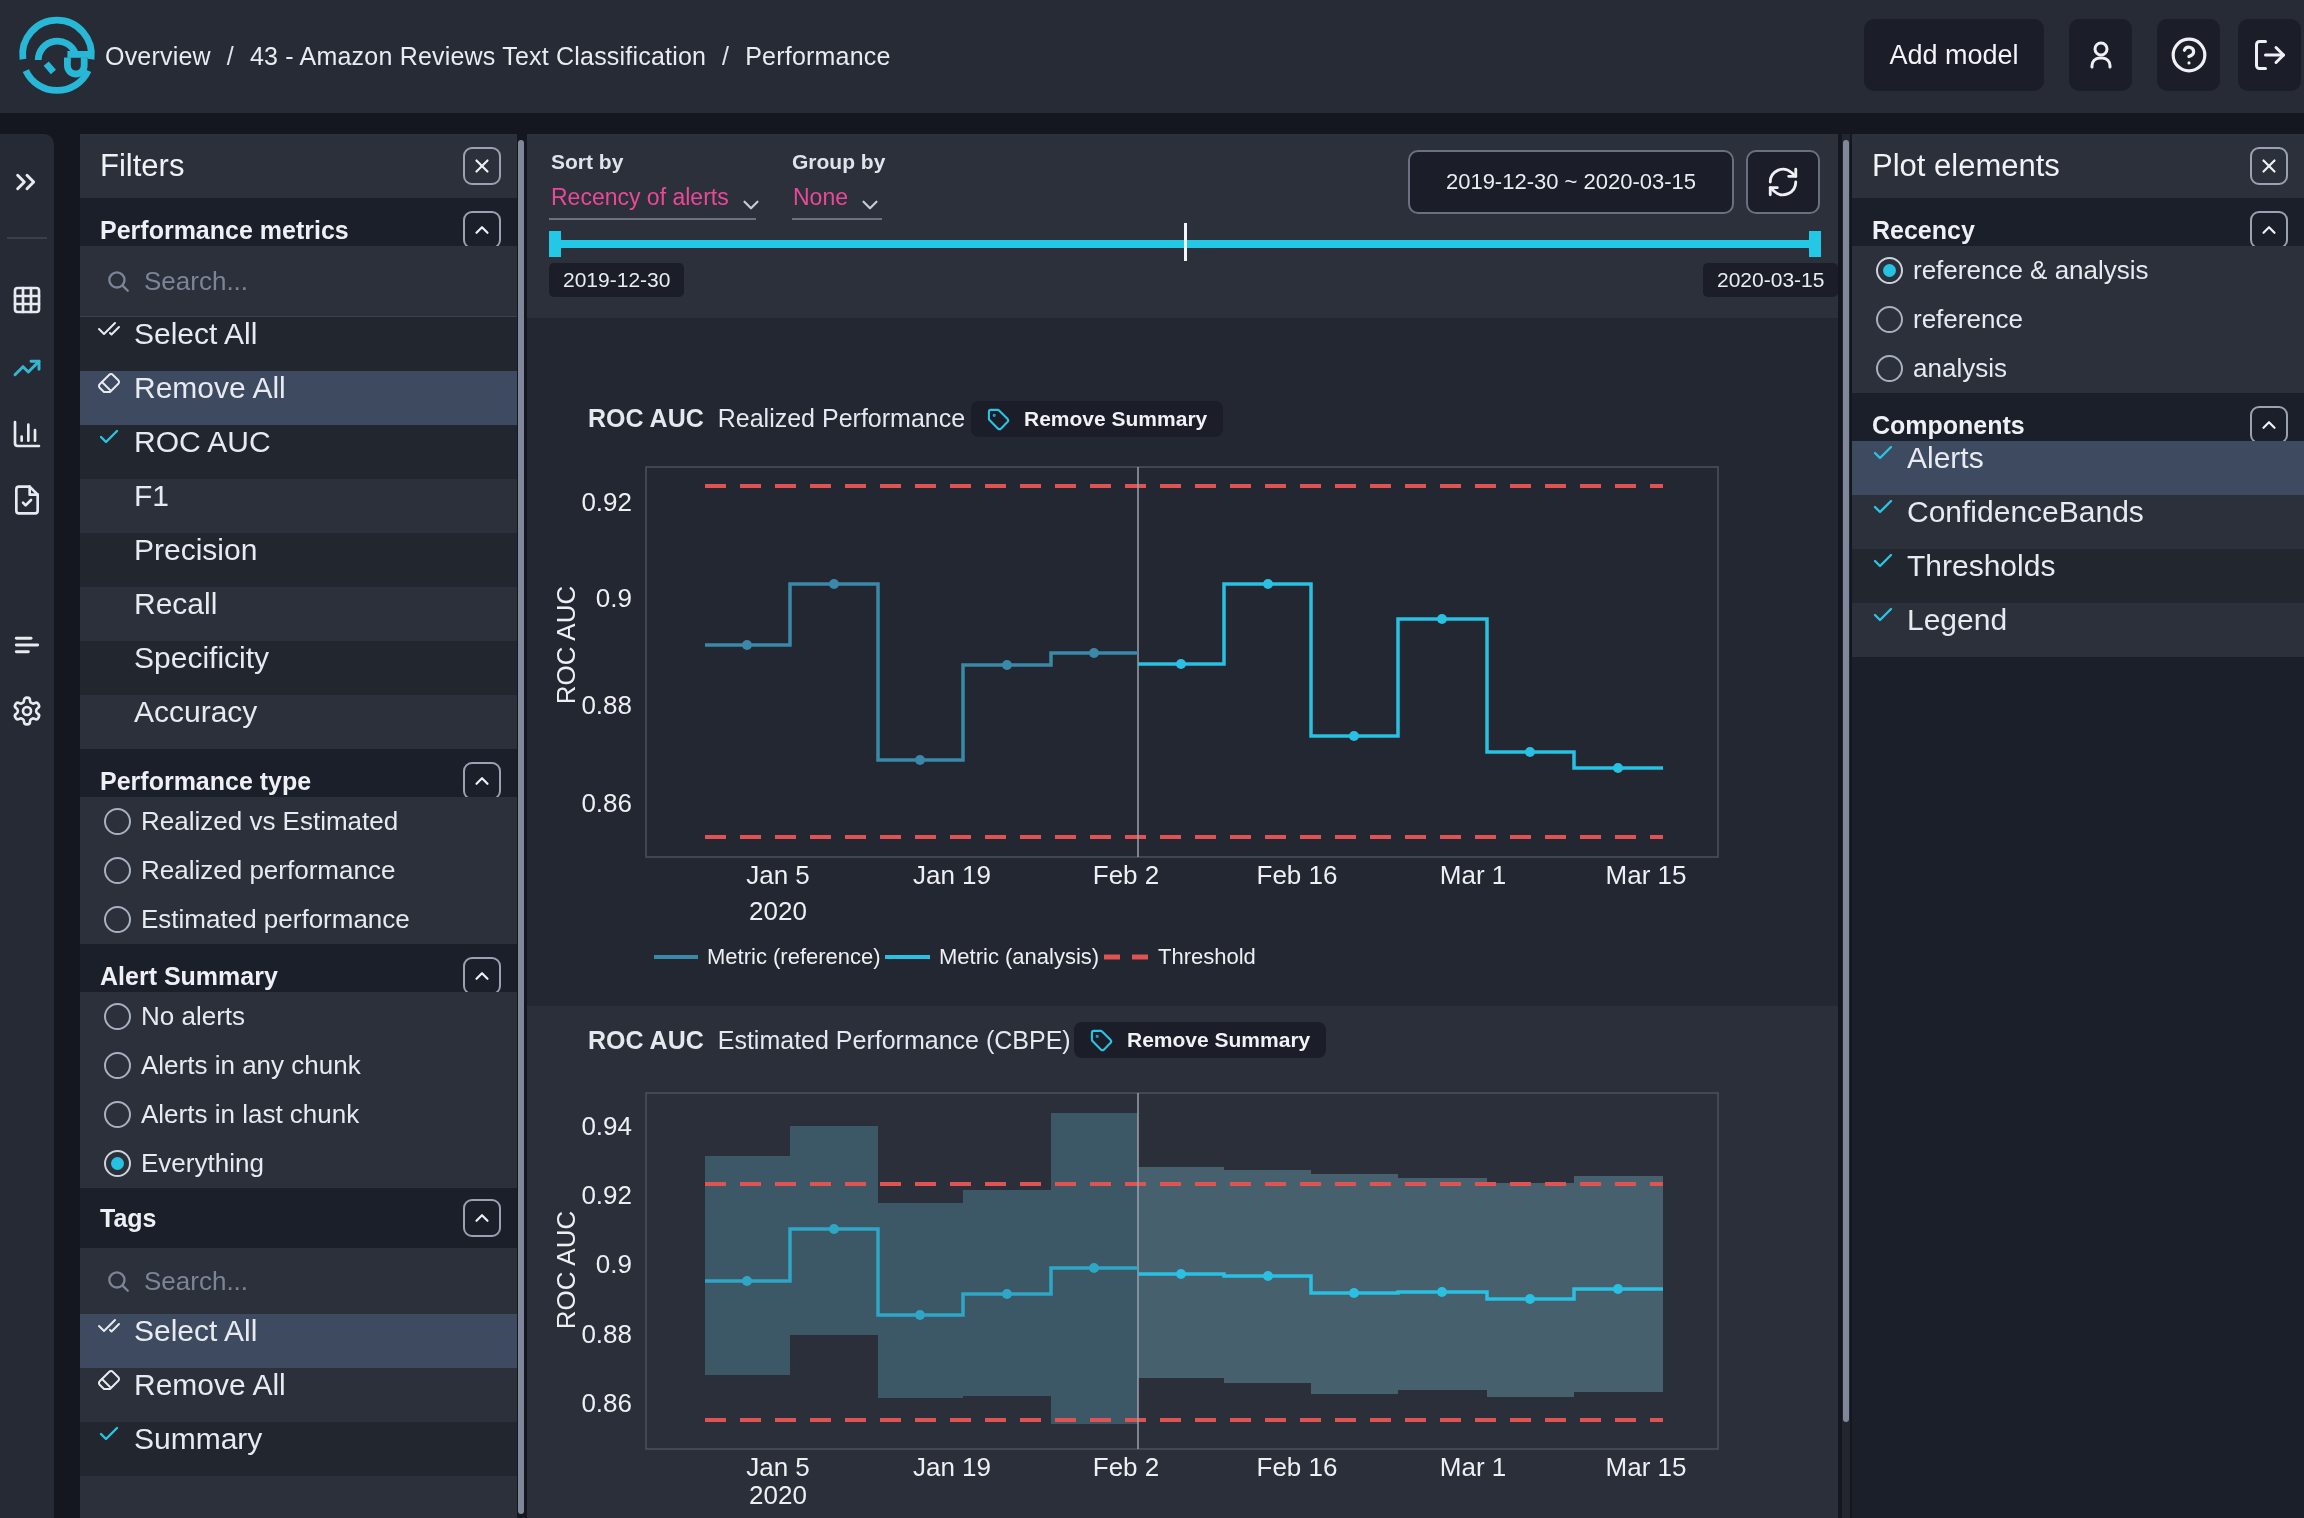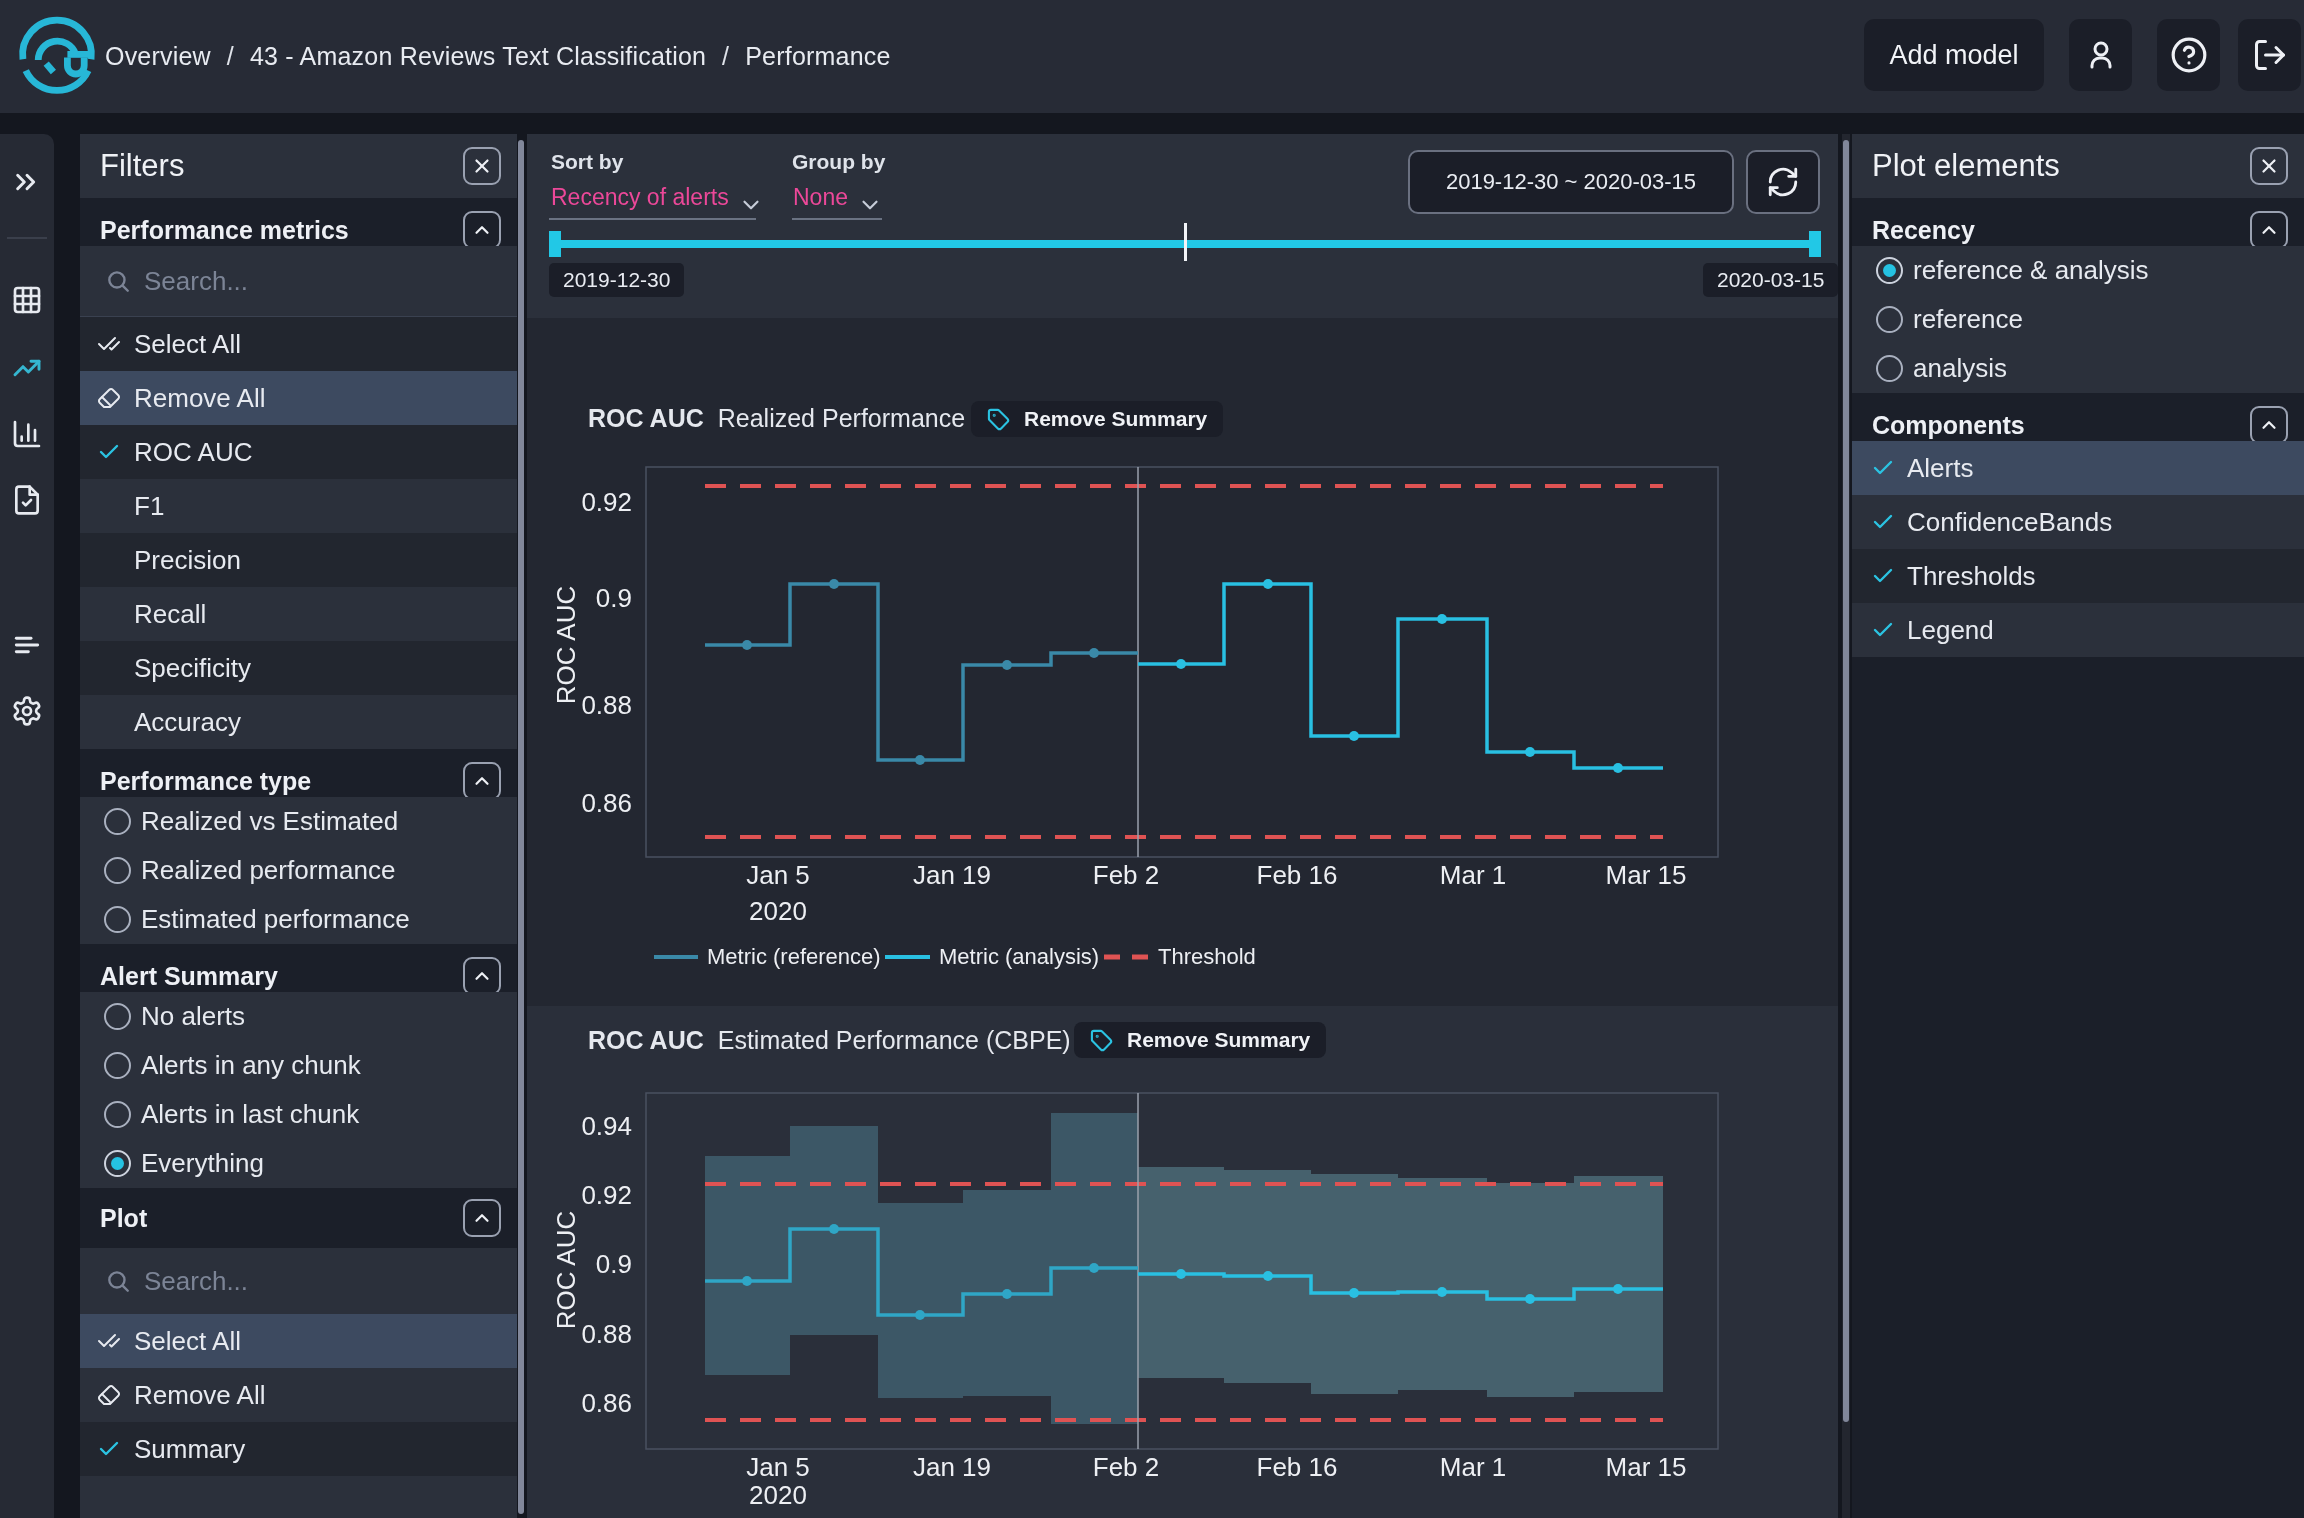--- a/index.html
+++ b/index.html
@@ -17,21 +17,21 @@
 #rpanel { position:absolute; left:1852px; top:134px; width:452px; height:1384px; background:#1b1f29; overflow:hidden; }
 #main { position:absolute; left:527px; top:134px; width:1311px; height:1384px; background:#2b303b; overflow:hidden; }
 .phead { position:relative; height:64px; background:#2b303b; }
 .phead .t { position:absolute; left:20px; top:0; line-height:64px; font-size:31px; font-weight:normal; color:#f0f2f6; }
 .shead { position:relative; height:48px; background:#1b1f29; }
 .shead .t { position:absolute; left:20px; top:0; line-height:64px; font-size:25px; font-weight:bold; color:#eef0f5; }
 .sqbtn { position:absolute; right:16px; top:13px; width:38px; height:38px; border:2px solid #9aa1b1; border-radius:9px; display:flex; align-items:center; justify-content:center; }
 .srch { position:relative; height:71px; background:#2b303b; border-bottom:1px solid #3a4150; display:flex; align-items:center; }
 .srch svg { margin-left:25px; }
 .srch span { margin-left:13px; font-size:26px; color:#7c8496; }
-.row { position:relative; height:54px; display:flex; align-items:center; font-size:26px; color:#e7eaf0; background:#2b303b; }
+.row { position:relative; height:54px; display:flex; font-size:30px; color:#e7eaf0; background:#2b303b; }
 .row.dk { background:#22262f; }
 .row.hl { background:#3d4a60; }
 .row .ic { width:24px; height:24px; margin-left:17px; margin-right:13px; flex:0 0 auto; }
 .row .noic { width:54px; flex:0 0 auto; }
 .rrow { position:relative; height:49px; display:flex; align-items:center; font-size:26px; color:#e7eaf0; background:#2b303b; }
 .radio { width:27px; height:27px; border:2.5px solid #a9b0bf; border-radius:50%; margin-left:24px; margin-right:10px; flex:0 0 auto; position:relative; }
 .radio.sel { border-color:#cdd3de; }
 .radio.sel:after { content:""; position:absolute; left:4.5px; top:4.5px; width:13px; height:13px; border-radius:50%; background:#25c2e2; }
 
 #sortstrip { position:absolute; left:0; top:0; width:1311px; height:184px; background:#2b303b; }
@@ -184,21 +184,21 @@
         <svg width="22" height="22" viewBox="0 0 24 24" fill="none" stroke="#eef0f5" stroke-width="2.4" stroke-linecap="round" stroke-linejoin="round">
           <path d="M18 15l-6-6-6 6"></path>
         </svg>
       </div>
   </div>
   <div class="rrow"><span class="radio"></span>No alerts</div>
   <div class="rrow"><span class="radio"></span>Alerts in any chunk</div>
   <div class="rrow"><span class="radio"></span>Alerts in last chunk</div>
   <div class="rrow"><span class="radio sel"></span>Everything</div>
   <div class="shead" style="height:60px;">
-    <div class="t" style="line-height:60px;">Plot</div>
+    <div class="t" style="line-height:60px;">Tags</div>
     <div class="sqbtn" style="top:11px;">
         <svg width="22" height="22" viewBox="0 0 24 24" fill="none" stroke="#eef0f5" stroke-width="2.4" stroke-linecap="round" stroke-linejoin="round">
           <path d="M18 15l-6-6-6 6"></path>
         </svg>
       </div>
   </div>
   <div class="srch" style="height:66px;border-bottom:none;">
     <svg width="26" height="26" viewBox="0 0 24 24" fill="none" stroke="#7c8496" stroke-width="2.2" stroke-linecap="round">
         <circle cx="11" cy="11" r="7"></circle>
         <path d="M21 21l-4.3-4.3"></path>

